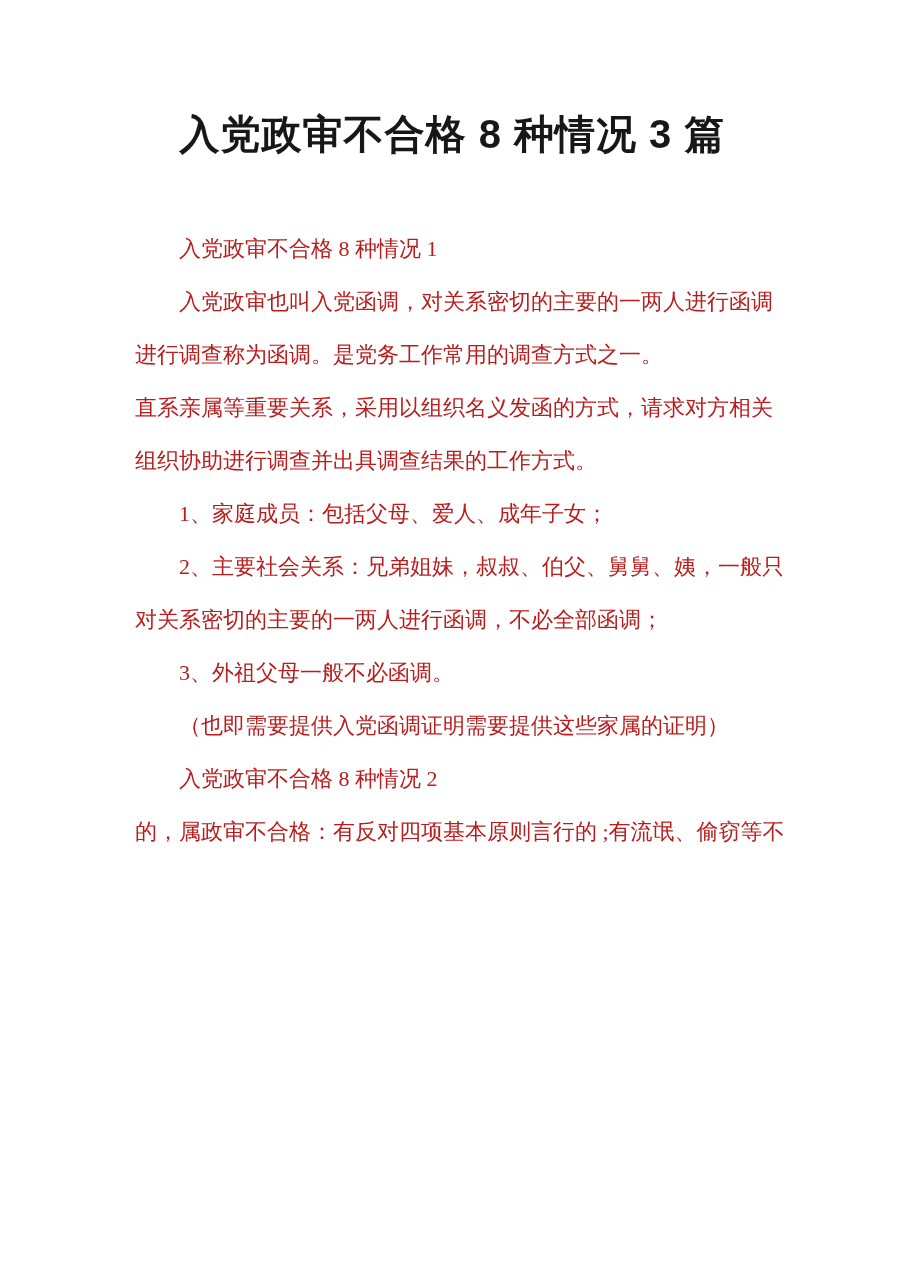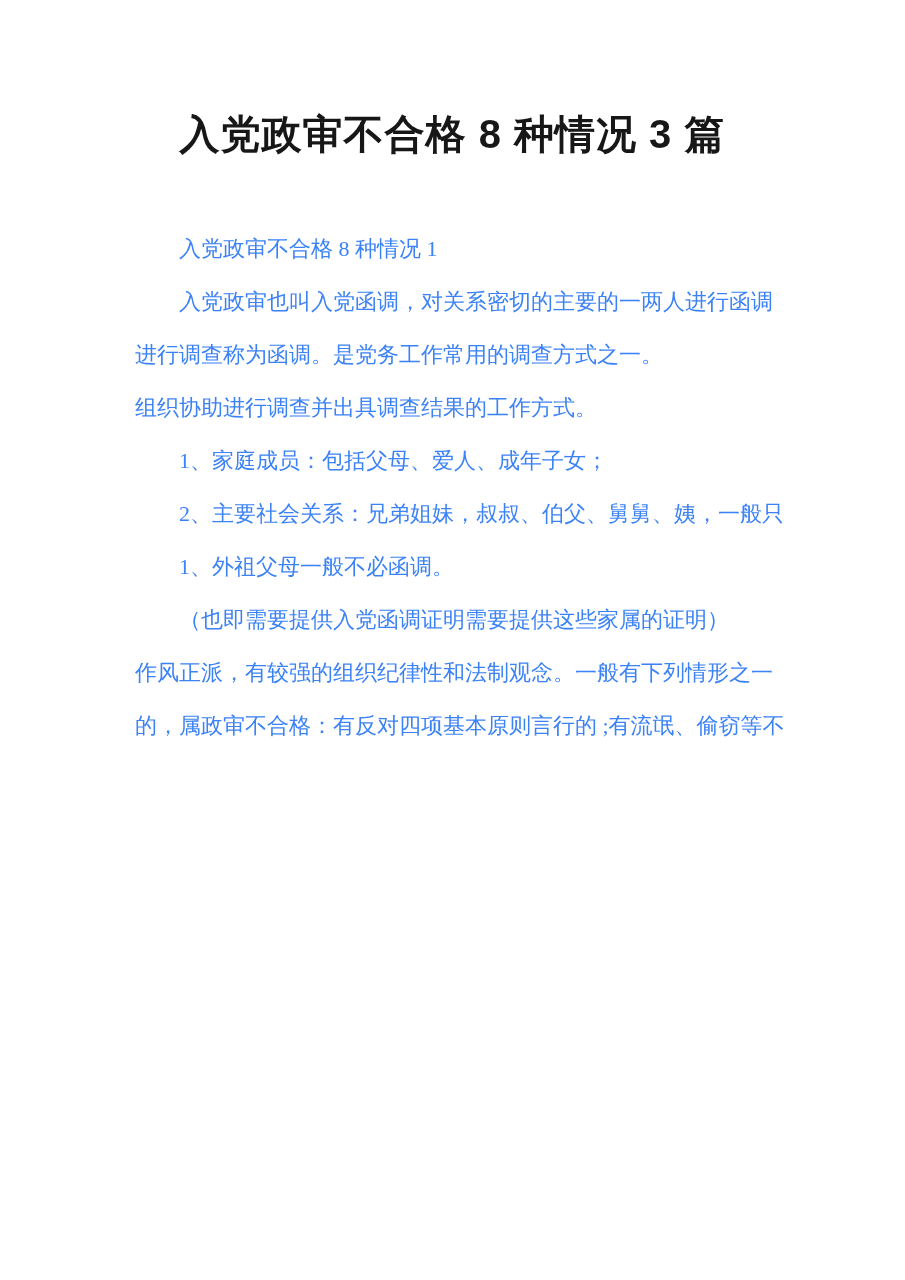--- a/index.html
+++ b/index.html
@@ -49,41 +49,45 @@
   }
   .line.first {
     text-indent: 2em;
   }
 </style>
 </head>
 <body>
 
 <div class="page" style="background: rgb(255, 255, 255);">
   <h1 class="doc-title" style="color: rgb(23, 23, 23);">入党政审不合格 8 种情况 3 篇</h1>
-  <div class="doc-body" style="color: #3b82f6;">
+  <div class="doc-body" style="color: #b91c1c;">
       <div class="paragraph">
         <div class="line first">入党政审不合格 8 种情况 1</div>
       </div>
       <div class="paragraph">
         <div class="line first">入党政审也叫入党函调，对关系密切的主要的一两人进行函调</div>
         <div class="line">进行调查称为函调。是党务工作常用的调查方式之一。</div>
       </div>
       <div class="paragraph">
+        <div class="line">直系亲属等重要关系，采用以组织名义发函的方式，请求对方相关</div>
         <div class="line">组织协助进行调查并出具调查结果的工作方式。</div>
       </div>
       <div class="paragraph">
         <div class="line first">1、家庭成员：包括父母、爱人、成年子女；</div>
       </div>
       <div class="paragraph">
         <div class="line first">2、主要社会关系：兄弟姐妹，叔叔、伯父、舅舅、姨，一般只</div>
+        <div class="line">对关系密切的主要的一两人进行函调，不必全部函调；</div>
       </div>
       <div class="paragraph">
-        <div class="line first">1、外祖父母一般不必函调。</div>
+        <div class="line first">3、外祖父母一般不必函调。</div>
       </div>
       <div class="paragraph">
         <div class="line first">（也即需要提供入党函调证明需要提供这些家属的证明）</div>
       </div>
       <div class="paragraph">
-        <div class="line">作风正派，有较强的组织纪律性和法制观念。一般有下列情形之一</div>
+        <div class="line first">入党政审不合格 8 种情况 2</div>
+      </div>
+      <div class="paragraph">
         <div class="line">的，属政审不合格：有反对四项基本原则言行的 ;有流氓、偷窃等不</div>
       </div>
     </div>
 </div>
 
 </body></html>

